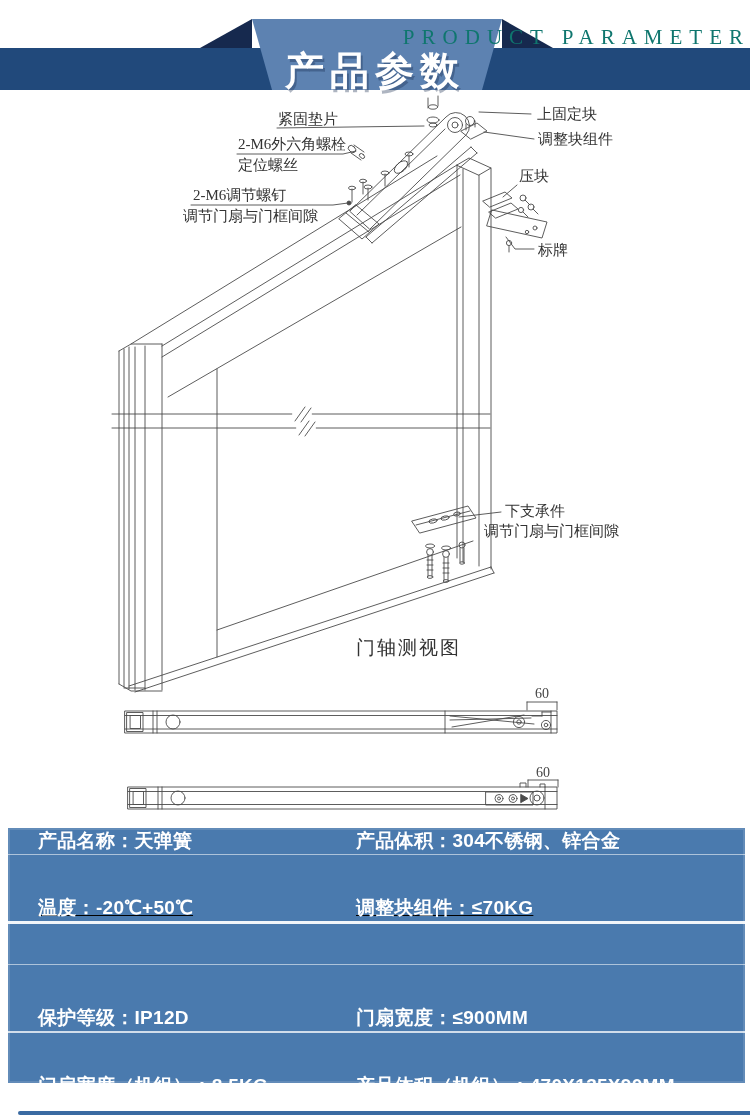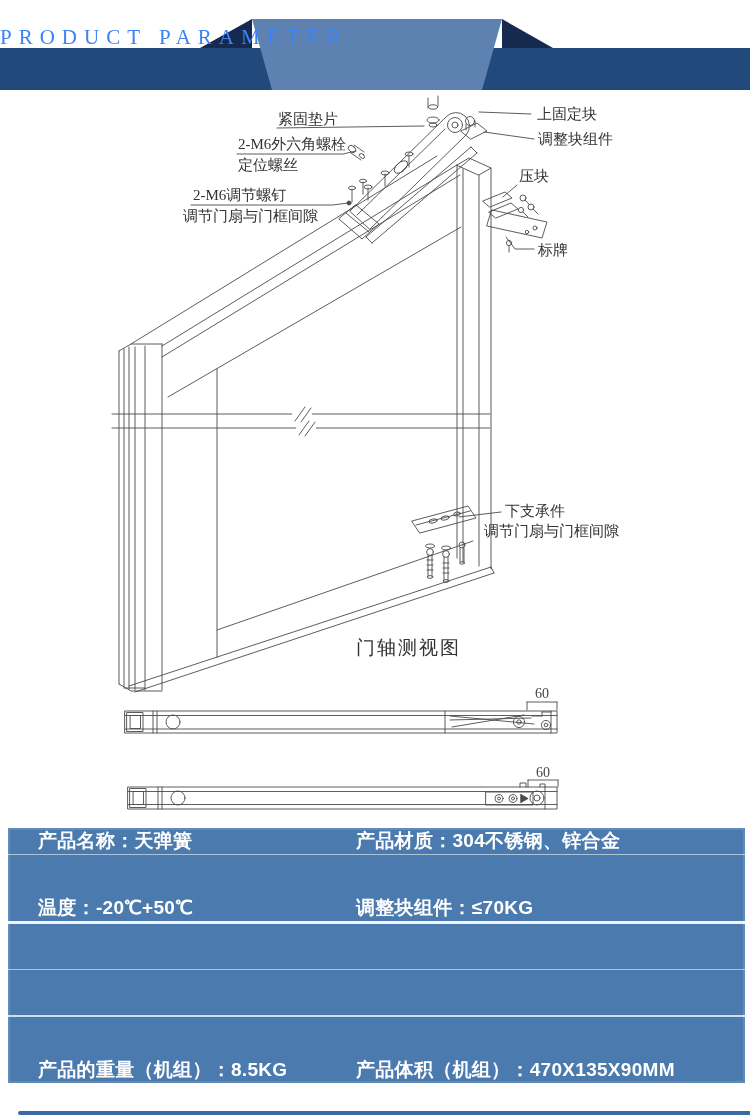--- a/index.html
+++ b/index.html
@@ -1,36 +1,36 @@
 <!DOCTYPE html>
 <html><head>
 <meta charset="utf-8">
 <style>
   html,body{margin:0;padding:0;background:#fff;}
   .page{position:relative;width:750px;height:1117px;background:#fff;overflow:hidden;
         font-family:"Liberation Sans", sans-serif;}
   
   .header{position:absolute;top:0;left:0;width:750px;height:112px;}
   .header svg{position:absolute;top:0;left:0;}
-  .h-en{position:absolute;top:25px;left:0;right:0;text-align:left;color:#3b82f6;
+  .h-en{position:absolute;top:25px;left:0;right:0;text-align:right;color:#0f766e;
         font-family:"Liberation Serif", serif;font-size:21px;letter-spacing:7px;}
   .h-zh{position:absolute;top:44px;left:0;right:0;text-align:center;color:#fff;
         font-size:39px;font-weight:bold;letter-spacing:6px;
         text-shadow:2px 3px 0 rgba(24,44,76,.35);}
   
   .diagram{position:absolute;top:0;left:0;}
   .dlabel{font-family:"Liberation Serif","DejaVu Serif",serif;fill:#333;font-size:15px;}
   .dcaption{font-family:"Liberation Serif","DejaVu Serif",serif;fill:#333;font-size:19px;letter-spacing:2px;}
   .ddim{font-family:"Liberation Serif","DejaVu Serif",serif;fill:#444;font-size:14px;}
   
   .spec{position:absolute;left:8px;top:828px;width:737px;height:255px;background:#4a7aae;
         box-shadow:inset 0 0 0 2px rgba(135,165,200,.4);display:flex;flex-direction:column;gap:40px;}
   .srow{flex:1;display:grid;grid-template-columns:348px 1fr;align-items:center;
         border-bottom:1px solid rgba(255,255,255,.55);}
-  .srow.sep-thick{border-bottom:3px solid rgba(255,255,255,.92);}
+  .srow.sep-thick{border-bottom:3px solid rgba(255,255,255,.92);text-decoration:underline;}
   .srow.sep-med{border-bottom:2px solid rgba(255,255,255,.75);}
   .srow.sep-none{border-bottom:none;}
   .cell{color:#fff;font-size:19px;font-weight:600;letter-spacing:.3px;white-space:nowrap;}
   .c1{padding-left:30px;}
   
   .strip{position:absolute;top:1111px;left:18px;width:732px;height:4px;
          background:#3a6ba2;border-radius:2px 0 0 2px;}
 </style>
 </head>
 <body>
@@ -38,20 +38,21 @@
 <div class="page">
 
   <div class="header">
     <svg width="750" height="112" viewBox="0 0 750 112">
       <rect x="0" y="48" width="750" height="42" fill="#21497b"></rect>
       <polygon points="200,48 252,19 252,48" fill="#16294e"></polygon>
       <polygon points="502,19 553,48 502,48" fill="#16294e"></polygon>
       <polygon points="252,19 502,19 482,90 272,90" fill="#5d82b1"></polygon>
     </svg>
     <div class="h-en">PRODUCT PARAMETER</div>
+    <div class="h-zh">产品参数</div>
   </div>
 
   <svg class="diagram" width="750" height="820" viewBox="0 0 750 820">
     <g stroke="#4b4b4b" stroke-width="0.9" fill="none" stroke-linecap="round" stroke-linejoin="round">
 
       <g>
         <path d="M119,351 V684 M124,349 V687 M129,347 V689 M135,347 V690 M145,346 V690 M162,344 V690"></path>
         <path d="M119,351 L131,344 L162,344 M119,684 L131,691 L162,691 M124,688 H145"></path>
       </g>
 
@@ -216,31 +217,33 @@
     <text class="dlabel" x="505" y="516">下支承件</text>
     <text class="dlabel" x="484" y="536">调节门扇与门框间隙</text>
     <text class="dcaption" x="356" y="654">门轴测视图</text>
     <text class="ddim" x="535" y="698">60</text>
     <text class="ddim" x="536" y="777">60</text>
   </svg>
 
   <div class="spec">
     <div class="srow">
       <div class="cell c1">产品名称：天弹簧</div>
-      <div class="cell">产品材质：304不锈钢、锌合金</div>
+      <div class="cell">产品体积：304不锈钢、锌合金</div>
     </div>
     <div class="srow sep-thick">
       <div class="cell c1">温度：-20℃+50℃</div>
       <div class="cell">调整块组件：≤70KG</div>
     </div>
     <div class="srow">
     </div>
     <div class="srow sep-med">
+      <div class="cell c1">保护等级：IP12D</div>
+      <div class="cell">门扇宽度：≤900MM</div>
     </div>
     <div class="srow sep-none">
-      <div class="cell c1">产品的重量（机组）：8.5KG</div>
+      <div class="cell c1">门扇宽度（机组）：8.5KG</div>
       <div class="cell">产品体积（机组）：470X135X90MM</div>
     </div>
   </div>
 
   <div class="strip"></div>
 
 </div>
 
 </body></html>

